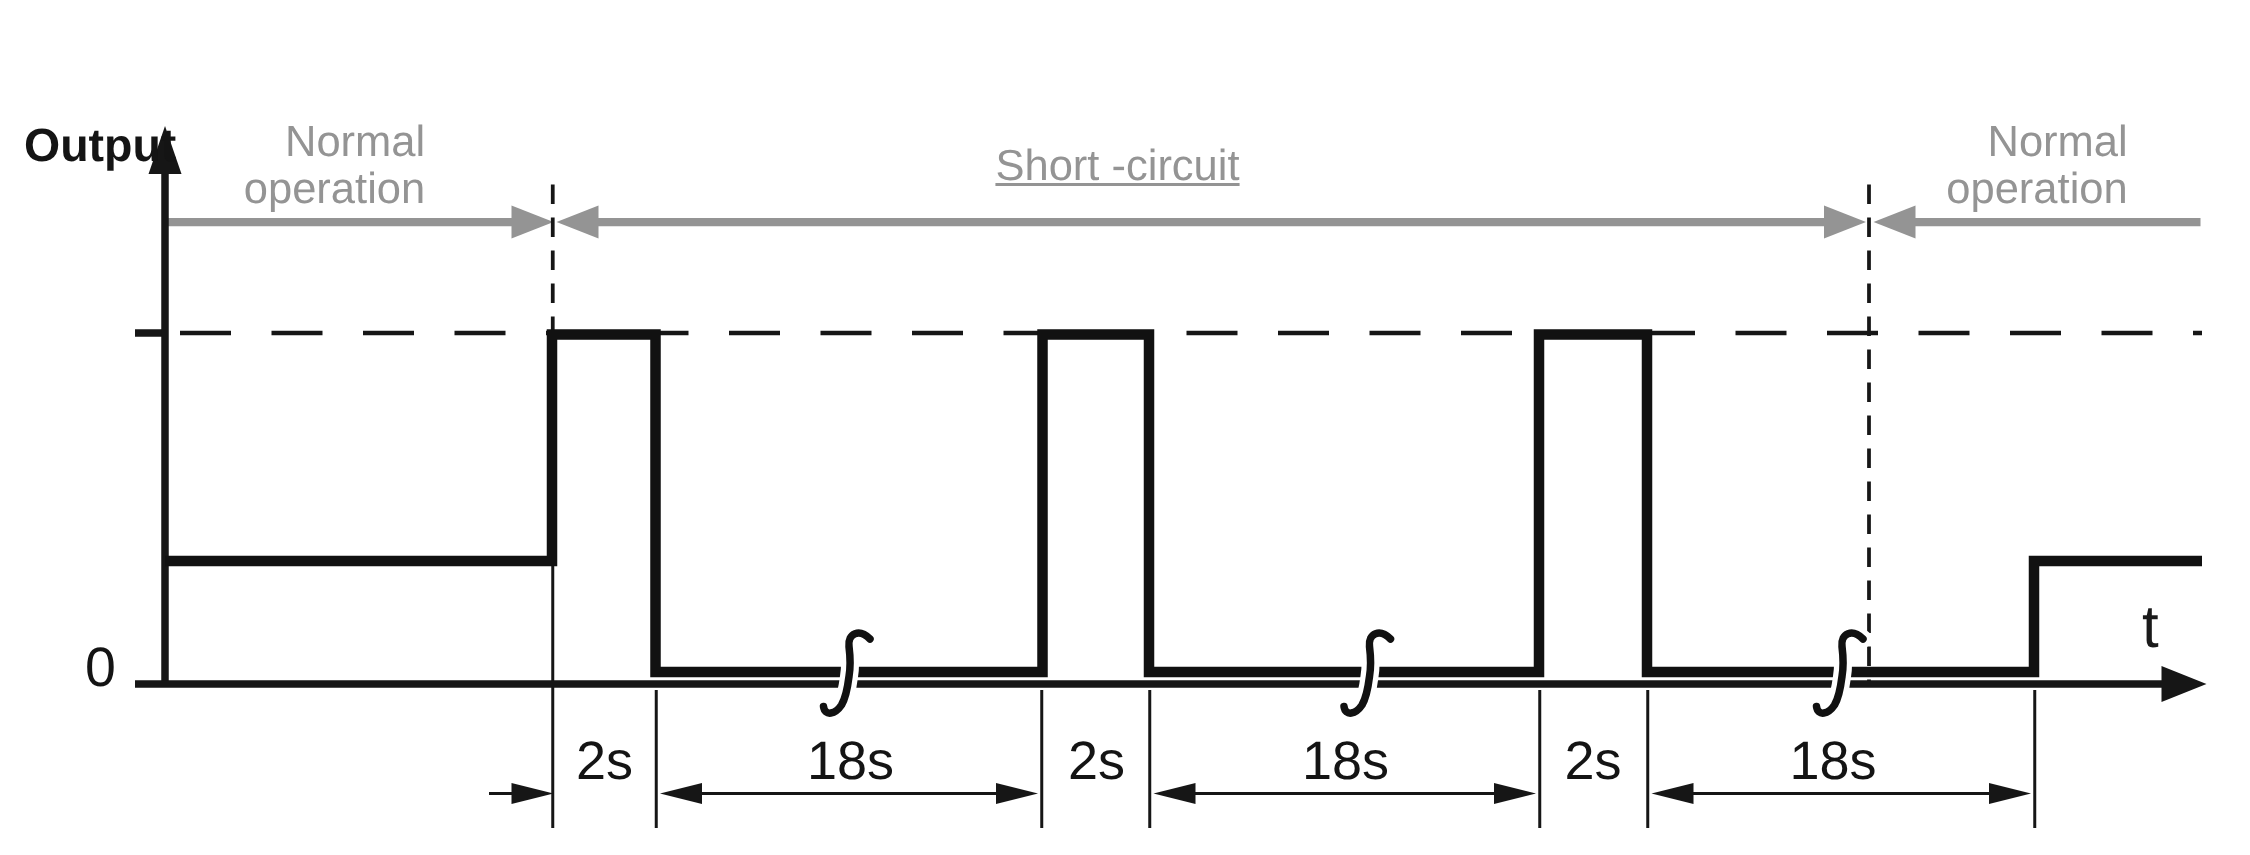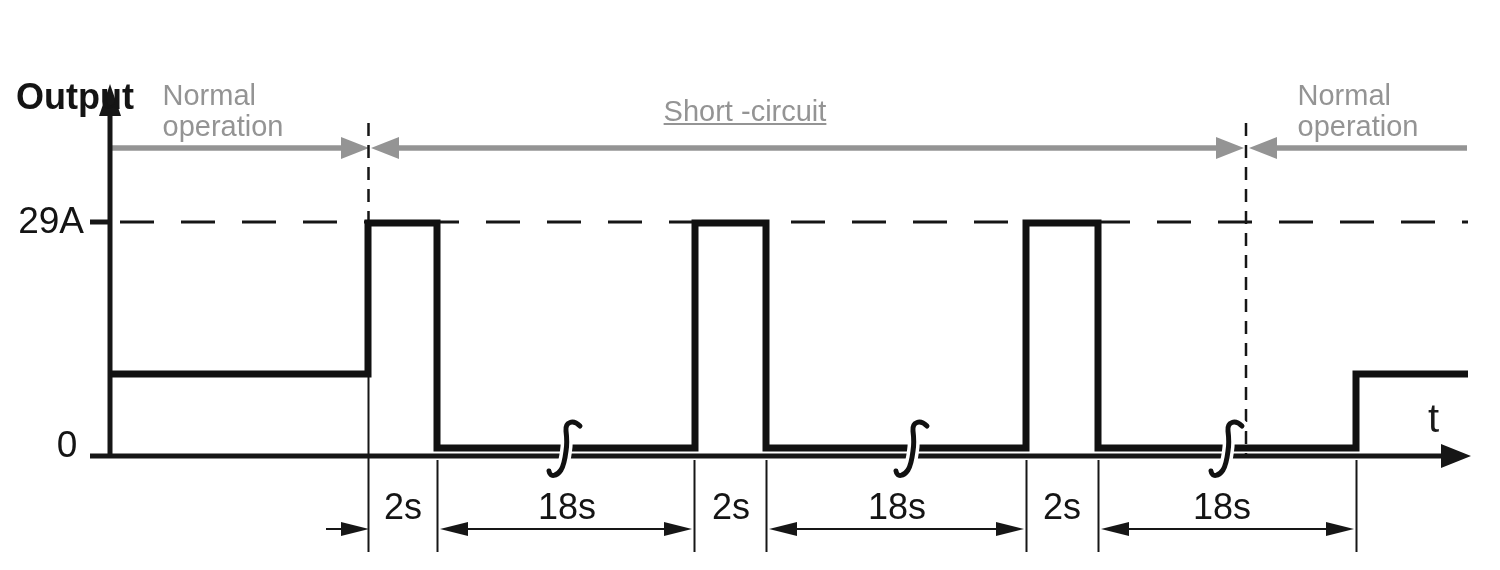--- a/index.html
+++ b/index.html
@@ -2,26 +2,26 @@
 <html><head>
 <meta charset="utf-8">
 <style>
   html,body{margin:0;padding:0;background:#ffffff;}
   #stage{
     position:relative;width:1500px;height:570px;background:#ffffff;overflow:hidden;
     font-family:"Liberation Sans", sans-serif;color:#1a1a1a;
   }
   #stage svg{position:absolute;left:0;top:0;}
   .lbl{position:absolute;white-space:pre;}
-  .title{left:16px;top:4px;font-size:36px;line-height:37px;font-weight:600;color:#141414;}
+  .title{left:16px;top:4px;font-size:31px;line-height:37px;font-weight:600;color:#141414;}
   .y-val{font-size:37px;font-weight:500;color:#141414;}
   .lbl-29a{left:0;top:200px;width:84px;text-align:right;}
   .lbl-0{left:52px;top:424px;width:30px;text-align:center;}
   .lbl-t{left:1428px;top:396px;font-size:40px;font-weight:500;}
-  .region{position:absolute;transform:translateX(-50%);text-align:left;
+  .region{position:absolute;transform:translateX(-50%);text-align:right;
     color:#949494;font-size:29px;line-height:31px;font-weight:500;}
   .region-left{left:223px;top:80px;}
   .region-mid{left:745px;top:96px;text-decoration:underline;}
   .region-right{left:1358px;top:80px;}
   .dim{position:absolute;transform:translateX(-50%);top:486px;text-align:left;
     font-size:36px;font-weight:500;color:#141414;}
 </style>
 </head>
 <body>
 
@@ -113,21 +113,20 @@
         <line x1="1127" y1="529" x2="1328" y2="529" stroke-width="2"></line>
         <polygon points="1354,529 1326,522 1326,536" stroke="none"></polygon>
       </g>
     </g>
   </svg>
 
   <div class="lbl title">
     <div>Output</div>
   </div>
 
-  <div class="lbl y-val lbl-29a">29A</div>
   <div class="lbl y-val lbl-0">0</div>
   <div class="lbl lbl-t">t</div>
 
   <div class="region region-left">
     <div>Normal</div>
     <div>operation</div>
   </div>
   <div class="region region-mid">
     <div>Short -circuit</div>
   </div>

